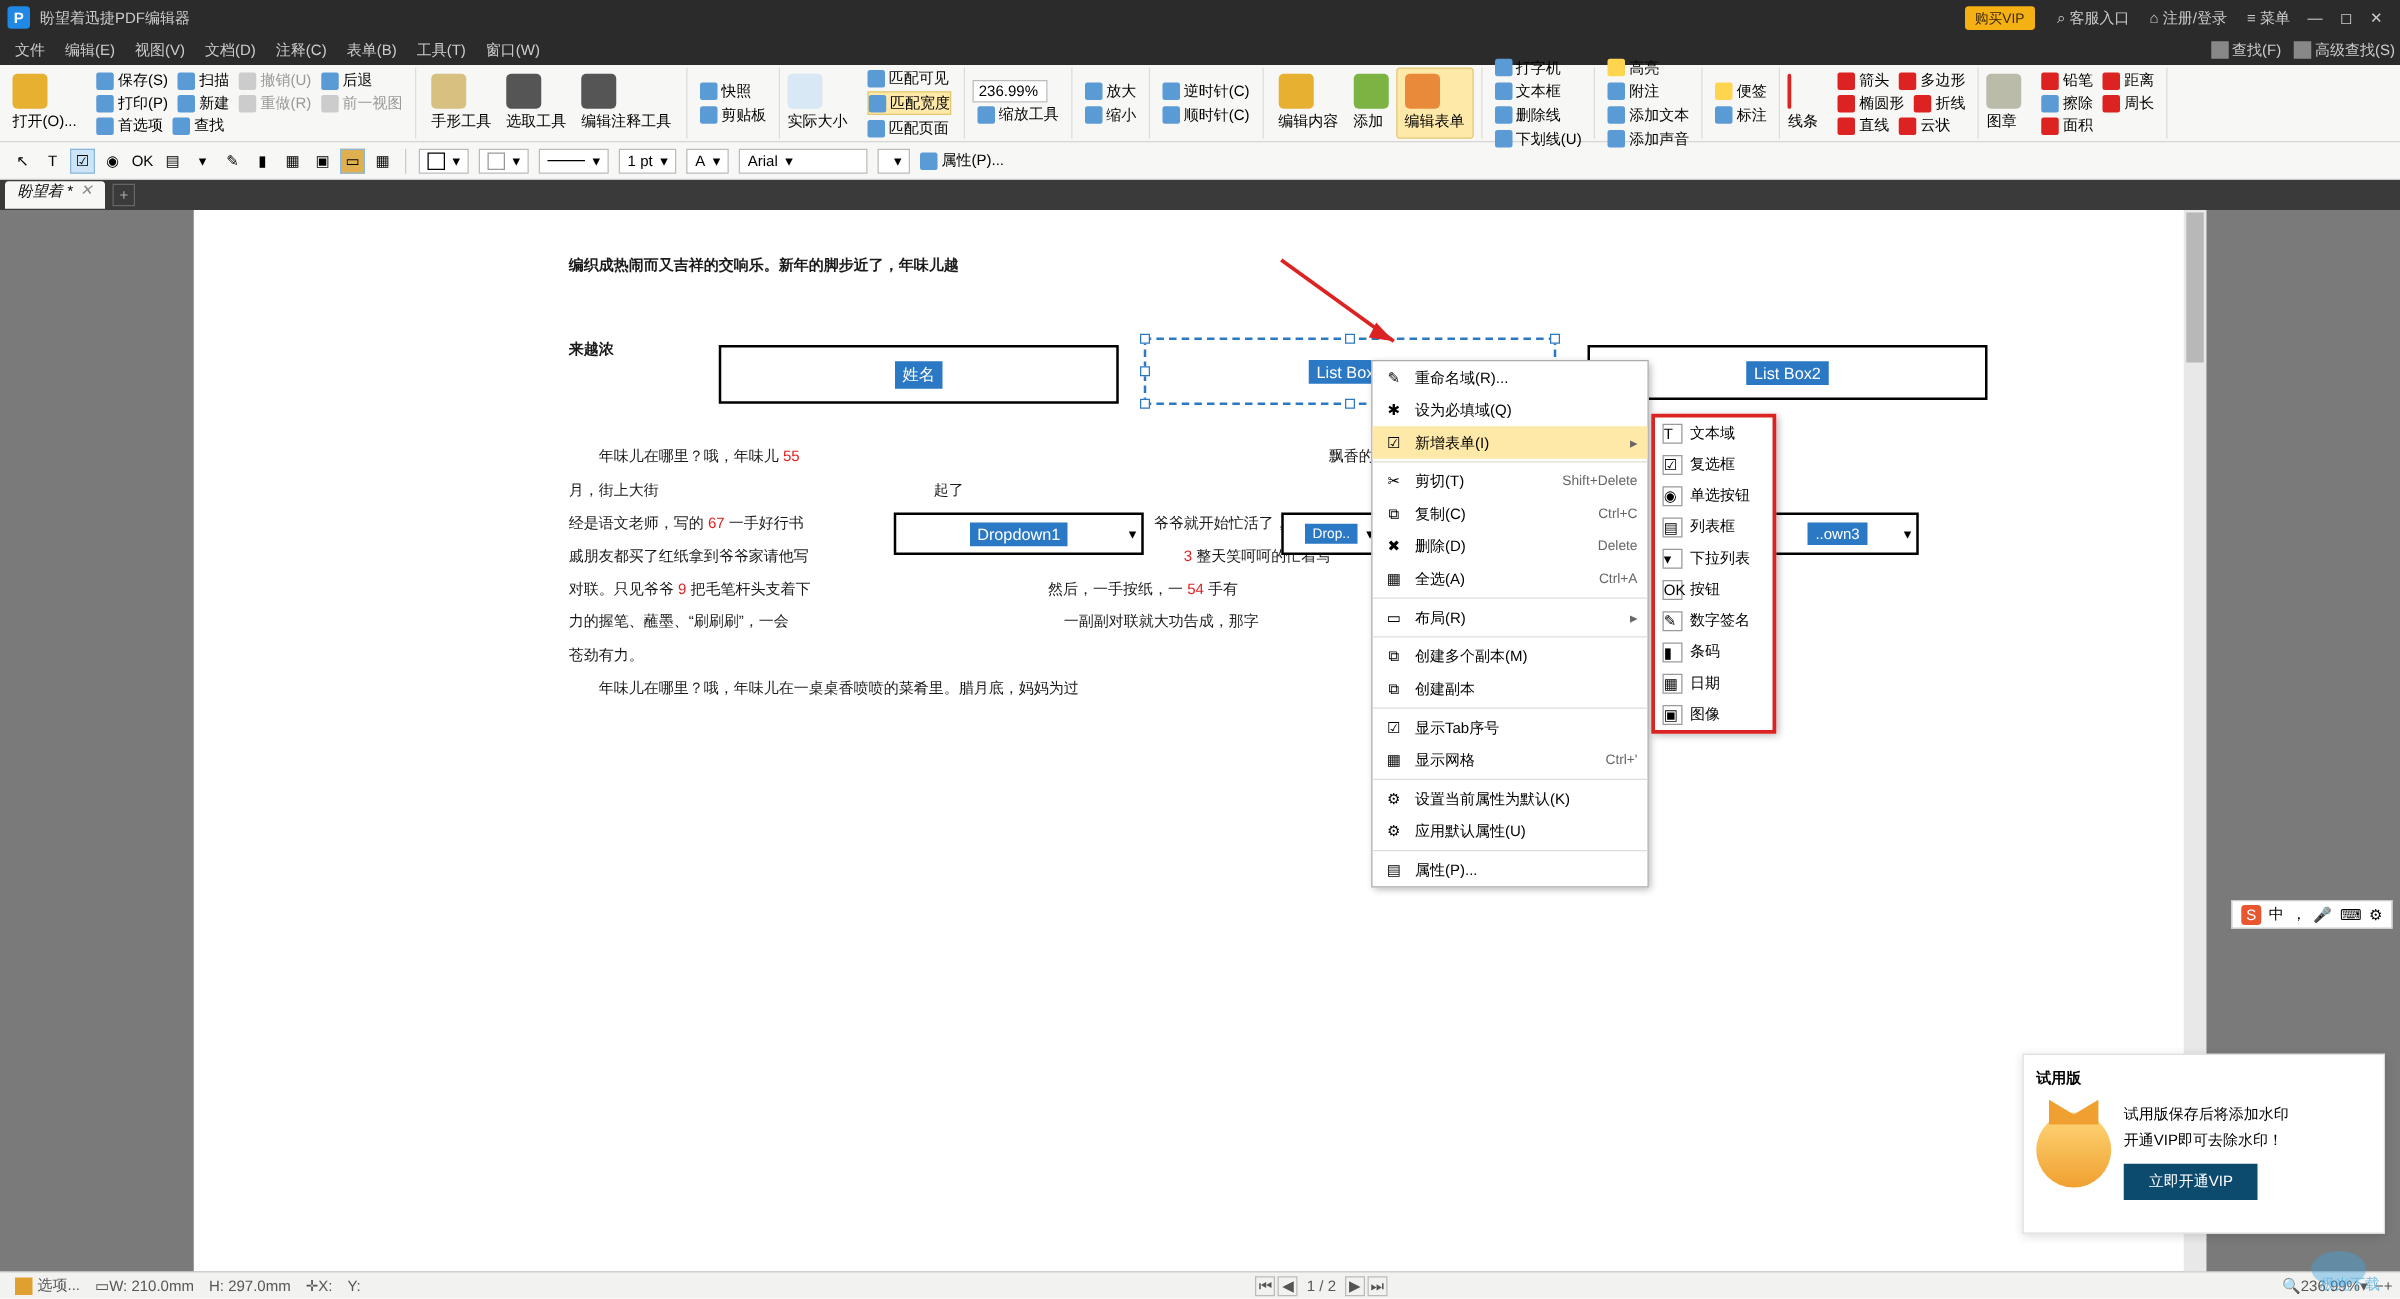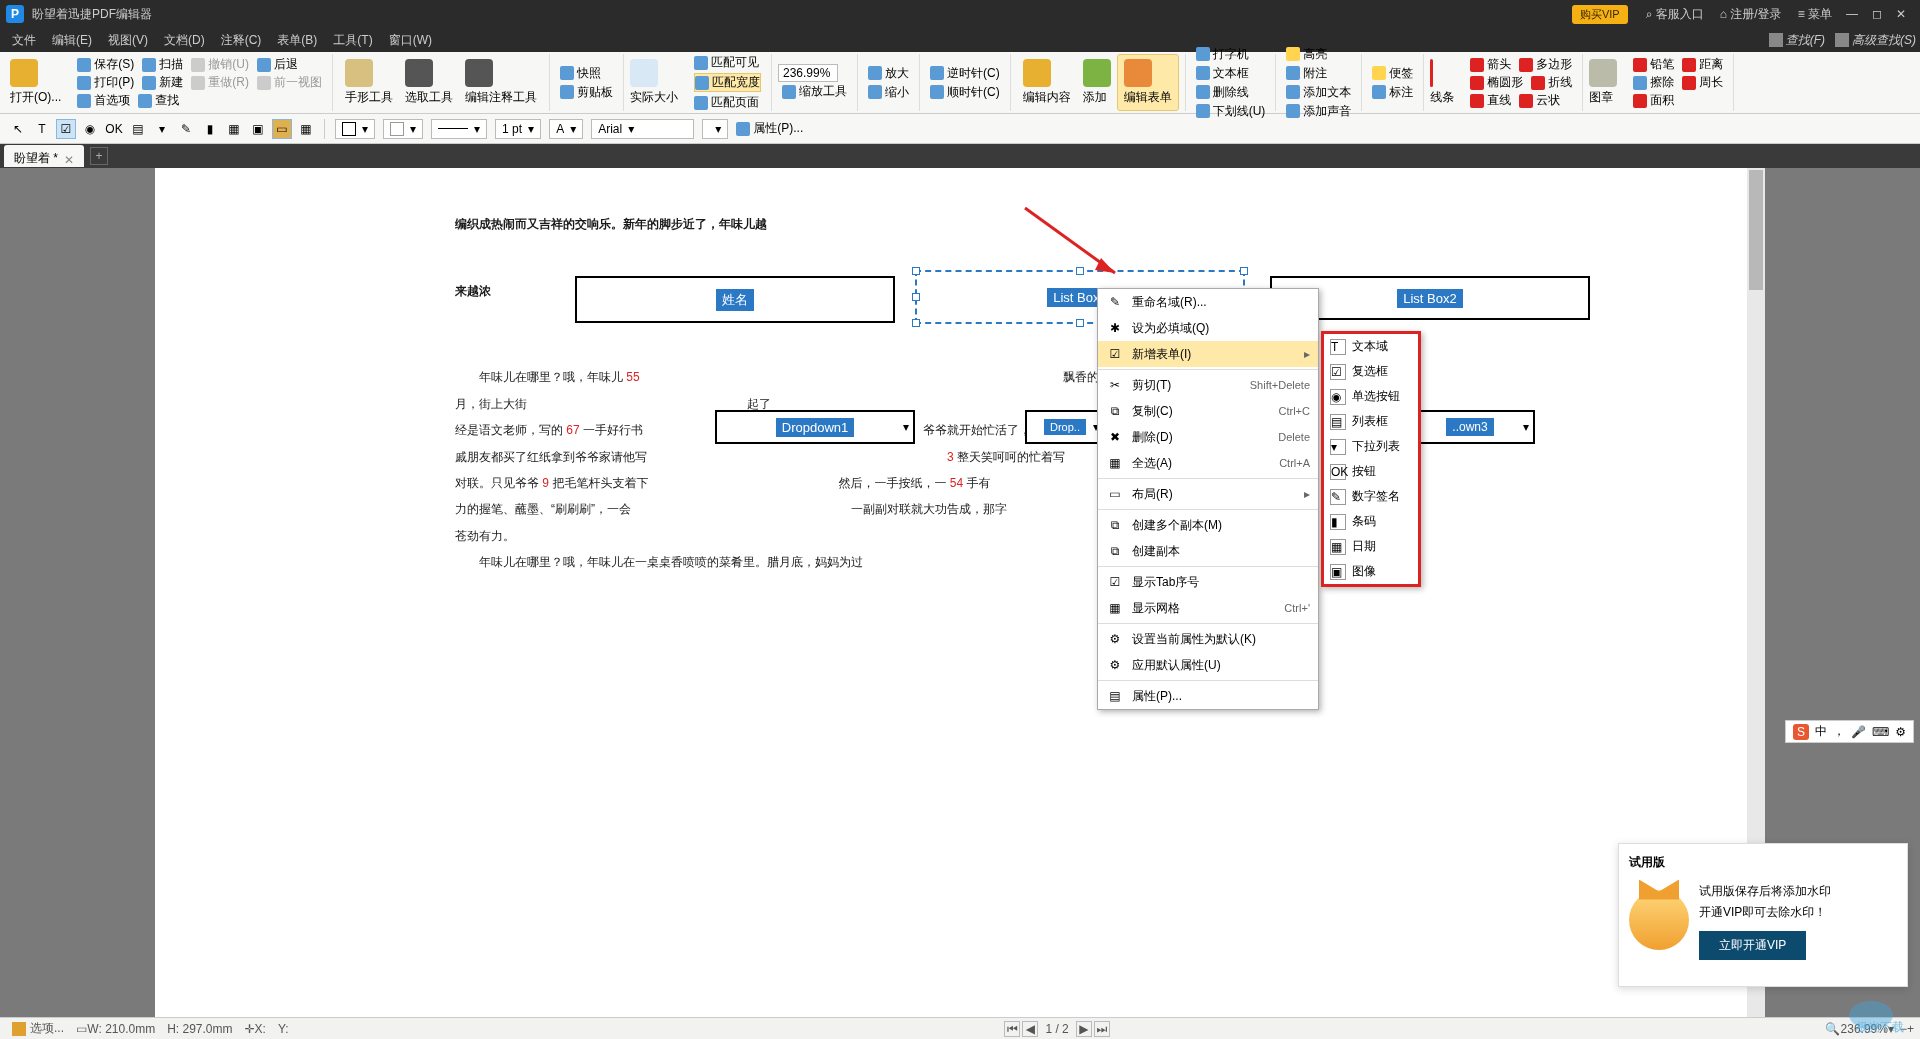--- a/index.html
+++ b/index.html
@@ -6,46 +6,46 @@
 body{background:#fff;overflow:hidden;width:1920px;height:1039px;position:relative;}
 .titlebar{background:#2b2b2b;height:28px;display:flex;align-items:center;color:#ccc;padding:0 6px;}
 .titlebar .logo{width:18px;height:18px;background:#2089e5;border-radius:3px;margin-right:8px;display:flex;align-items:center;justify-content:center;color:#fff;font-weight:bold;}
 .titlebar .title{flex:1;}
 .titlebar .vip{background:#f5b014;color:#3a2a00;padding:2px 8px;border-radius:3px;font-size:11px;margin-right:10px;}
 .titlebar .tbtn{margin:0 8px;color:#ccc;cursor:pointer;}
 .titlebar .win{margin-left:6px;}
 .menubar{background:#2b2b2b;height:24px;display:flex;align-items:center;color:#ccc;padding:0 4px;justify-content:space-between;}
 .menubar .ml{display:flex;}
 .menubar .mi{padding:0 8px;cursor:pointer;}
-.menubar .mr{display:flex;align-items:center;font-style:italic;}
+.menubar .mr{display:flex;align-items:center;}
 .menubar .mr .si{margin-left:10px;display:flex;align-items:center;}
 .menubar .mr .ico{width:14px;height:14px;background:#888;margin-right:3px;}
 .ribbon{background:#f7f7f5;border-bottom:1px solid #ccc;height:62px;display:flex;align-items:stretch;padding:2px 4px;}
 .rgroup{display:flex;flex-direction:column;justify-content:center;border-right:1px solid #ddd;padding:0 6px;}
 .rbig{display:flex;flex-direction:column;align-items:flex-start;justify-content:center;padding:0 6px;cursor:pointer;}
 .rbig .ric{width:28px;height:28px;background:#e8b030;border-radius:4px;margin-bottom:2px;}
 .rrow{display:flex;align-items:center;height:18px;}
 .rbtn{display:flex;align-items:center;margin:1px 4px;cursor:pointer;}
 .rbtn .ri{width:14px;height:14px;background:#5b9bd5;margin-right:3px;border-radius:2px;}
 .rbtn.dis{color:#999;}
 .rbtn.dis .ri{background:#ccc;}
 .rbig.hl{background:#ffe9a8;border:1px solid #e5c770;border-radius:3px;}
 .zoomval{border:1px solid #bbb;background:#fff;padding:1px 4px;width:60px;}
 .proptb{background:#f7f7f5;border-bottom:1px solid #ccc;height:30px;display:flex;align-items:center;padding:0 6px;}
 .pti{width:20px;height:20px;border:1px solid transparent;margin:0 2px;display:flex;align-items:center;justify-content:center;cursor:pointer;}
 .pti.on{background:#cde4f7;border-color:#8ab8dd;}
 .psel{border:1px solid #bbb;background:#fff;padding:2px 6px;margin:0 4px;display:flex;align-items:center;}
 .psel .dd{margin-left:6px;}
 .tabbar{background:#3a3a3a;height:24px;display:flex;align-items:center;}
-.tab{background:#f7f7f5;height:22px;padding:0 10px;display:flex;align-items:flex-end;border-radius:3px 3px 0 0;margin-left:4px;}
+.tab{background:#f7f7f5;height:22px;padding:0 10px;display:flex;align-items:flex-start;border-radius:3px 3px 0 0;margin-left:4px;font-style:italic;}
 .tab .x{margin-left:6px;color:#888;}
 .addtab{color:#aaa;margin-left:6px;width:18px;height:18px;border:1px solid #666;display:flex;align-items:center;justify-content:center;}
 .work{position:relative;background:#7a7a7a;height:calc(1039px - 28px - 24px - 62px - 30px - 24px - 22px);display:flex;}
 .page{background:#fff;margin:0 auto;position:relative;width:1610px;height:100%;}
-.doc{padding:0 300px;font-size:34px;line-height:2.2;color:#1a1a1a;font-family:"SimSun","Microsoft YaHei";margin-top:12px;}
+.doc{padding:0 300px;font-size:34px;line-height:2.2;color:#1a1a1a;font-family:"SimSun","Microsoft YaHei";}
 .doc .h{font-size:42px;font-weight:bold;line-height:1.6;}
 .red{color:#d22;}
 .ff{position:absolute;border:2px solid #000;background:#fff;display:flex;align-items:center;justify-content:center;}
 .ff .fl{background:#2b78c5;color:#fff;padding:2px 6px;font-size:13px;}
 .ff.sel{border:2px dashed #2b78c5;}
 .handle{position:absolute;width:8px;height:8px;background:#fff;border:1px solid #2b78c5;}
 .dd2{position:absolute;border:2px solid #000;background:#fff;display:flex;align-items:center;}
 .dd2 .dl{background:#2b78c5;color:#fff;padding:2px 6px;font-size:13px;margin:0 auto;}
 .dd2 .ar{position:absolute;right:4px;}
 .ctx{position:absolute;background:#fff;border:1px solid #aaa;box-shadow:2px 2px 6px rgba(0,0,0,.3);width:222px;z-index:100;}

